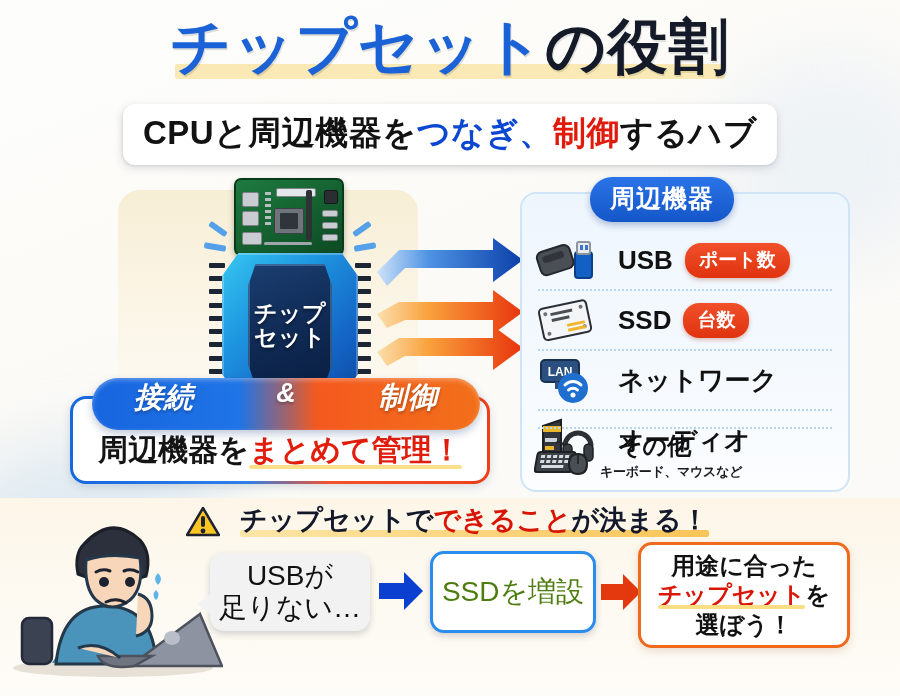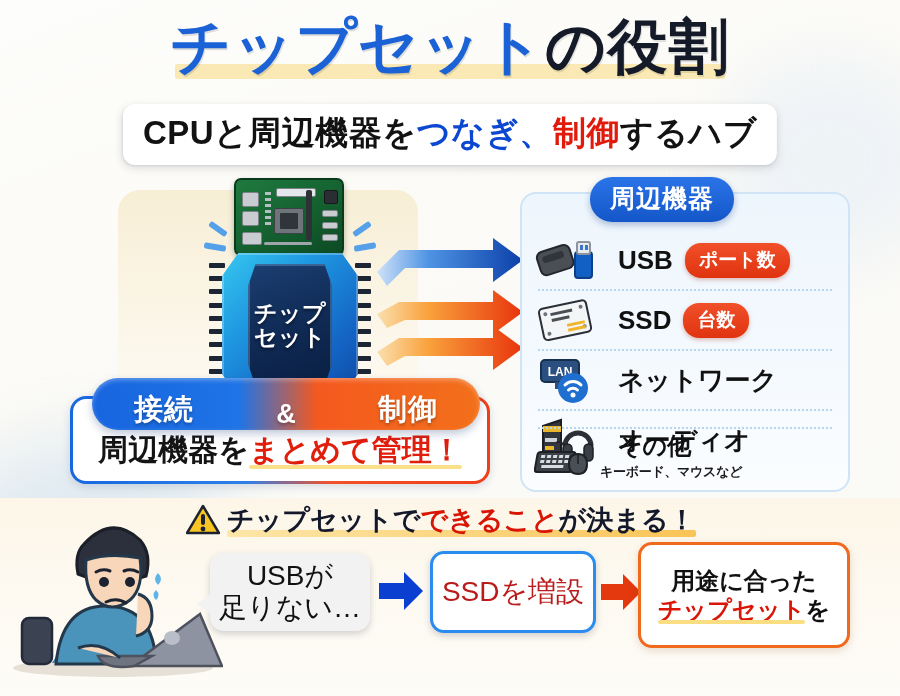--- a/index.html
+++ b/index.html
@@ -217,22 +217,23 @@
     background:#fbe08a; border-radius:2px;
   }
 
   #cc-pill {
     position: absolute;
     left: 92px; top: 378px;
     width: 388px; height: 52px;
     border-radius: 26px;
     background: linear-gradient(90deg,#1765df 0%, #1f74e6 38%, #f4591f 58%, #f2701a 100%);
     box-shadow: 0 4px 9px rgba(30,60,120,.28), inset 0 2px 5px rgba(255,255,255,.35);
-    display: flex; align-items: flex-end; justify-content: space-between;
+    display: flex; align-items: flex-start; justify-content: space-between;
     padding: 0 42px;
+    font-style: italic;
   }
   #cc-pill .lbl {
     color:#fff; font-size:29px; font-weight:900; letter-spacing:1px;
     text-shadow: 0 2px 3px rgba(0,0,0,.28);
   }
   #cc-pill .amp {
     color:#fff; font-size:27px; font-weight:900;
     text-shadow: 0 2px 3px rgba(0,0,0,.28);
   }
 
@@ -291,21 +292,21 @@
 
   
   #bottom-bg {
     position: absolute;
     left: 0; top: 498px; width: 900px; height: 198px;
     background: linear-gradient(180deg, #fdf6e8 0%, #fdf9f0 40%, #fefcf8 100%);
   }
   #warn-line {
     position: absolute;
     left: 186px; top: 502px;
-    display: flex; align-items: center; gap: 7px;
+    display: flex; align-items: flex-end; gap: 20px;
     white-space: nowrap;
   }
   #warn-line .txt {
     position: relative;
     font-size: 27px; font-weight: 900;
   }
   #warn-line .txt .hl {
     position:absolute; left:0; right:0; bottom:1px; height:7px;
     background: linear-gradient(90deg,#fde6a8,#f9c457);
     border-radius: 2px; z-index:0;
@@ -329,21 +330,21 @@
   #bub1::after {
     content:""; position:absolute; left:-13px; top:40px;
     border-top: 11px solid transparent;
     border-bottom: 11px solid transparent;
     border-right: 15px solid #f2f2f2;
   }
   #bub2 {
     left: 430px; top: 551px; width: 166px; height: 82px;
     background:#ffffff; border: 3px solid #2b8cf0;
   }
-  #bub2 .ln { color:#b91c1c; }
+  #bub2 .ln { color:#4d7c0f; }
 
   #final-box {
     position: absolute;
     left: 638px; top: 542px; width: 212px; height: 106px;
     background:#fff; border: 3px solid #f06a1e; border-radius: 14px;
     display:flex; flex-direction:column;
     align-items:center; justify-content:center;
     box-shadow: 0 3px 8px rgba(140,70,20,.18);
   }
   #final-box .ln { font-size: 24px; font-weight: 900; line-height: 1.22; white-space: nowrap; color:#111; }
@@ -636,15 +637,16 @@
 
   <div class="harrow" style="left:600px; top:572px;">
     <svg width="42" height="40" viewBox="0 0 42 40">
       <path d="M1,12 L23,12 L23,2 L41,20 L23,38 L23,28 L1,28 Z" fill="#e4380f"></path>
     </svg>
   </div>
 
   <div id="final-box">
     <div class="ln">用途に合った</div>
     <div class="ln"><span class="red">チップセット</span><span>を</span></div>
+    <div class="ln">選ぼう！</div>
   </div>
 
 </div>
 
 </body></html>

